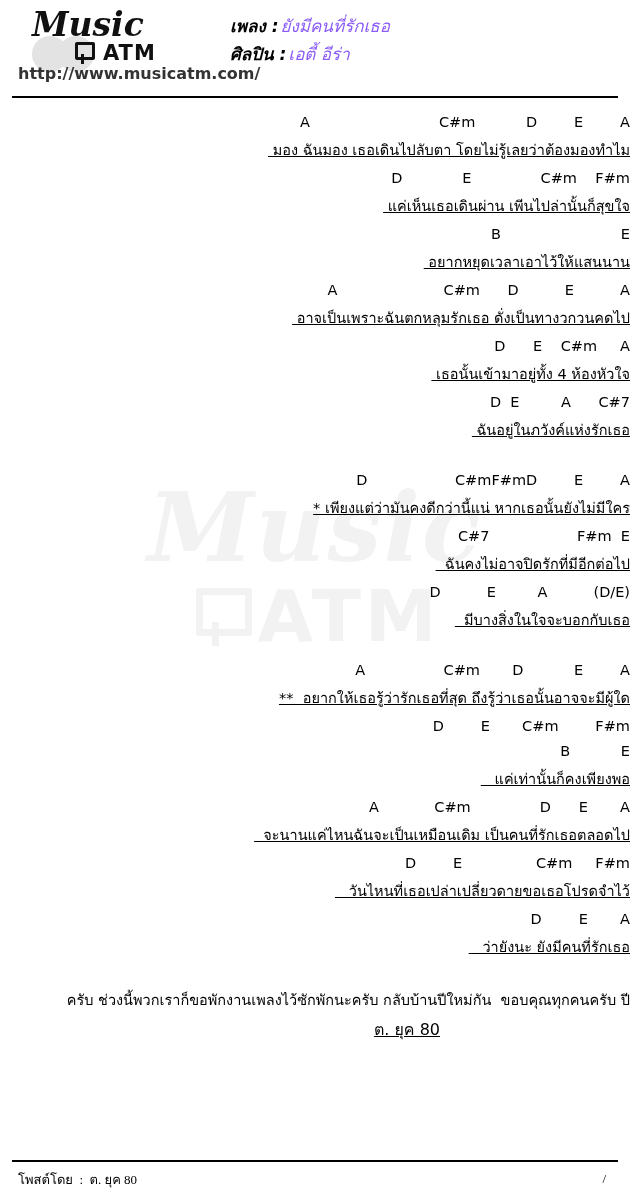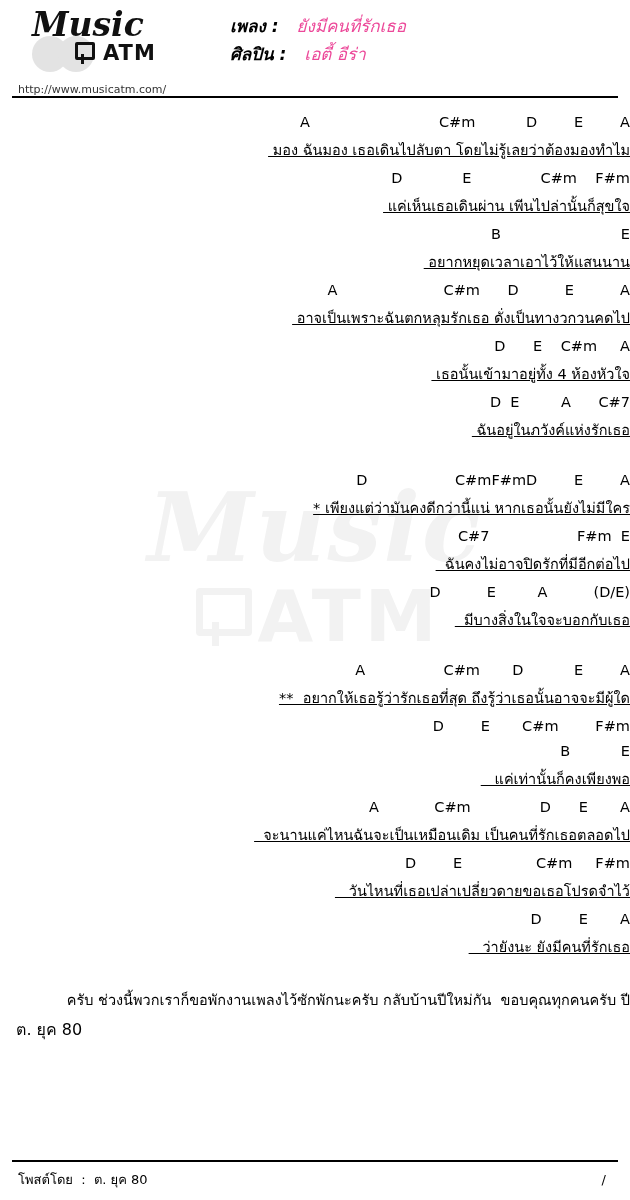--- a/index.html
+++ b/index.html
@@ -143,46 +143,47 @@
     position: absolute;
     display: block;
     border-radius: 50%;
     background: #e3e3e3;
   }
   .logo-circles span.c1 { left: 0px;  top: 0px; width: 36px; height: 36px; }
   .logo-circles span.c2 { left: 26px; top: 0px; width: 36px; height: 36px; }
   .logo-url {
     position: absolute;
     left: 18px;
-    top: 83px;
-    font-size: 11px;
+    top: 64px;
+    font-size: 16px;
     color: #333333;
     font-family: "DejaVu Sans", "Liberation Sans", sans-serif;
+    font-weight: bold;
   }
   .title-block {
     position: absolute;
     left: 230px;
     top: 12px;
     width: 400px;
   }
   .title-row {
     display: flex;
     align-items: baseline;
     font-size: 17px;
     line-height: 28px;
     font-style: italic;
   }
   .title-label {
     font-weight: bold;
     color: #000;
     white-space: nowrap;
   }
   .title-value {
-    color: #ec4899;
-    margin-left: 18px;
+    color: #8b5cf6;
+    margin-left: 2px;
     white-space: nowrap;
   }
   .hr-top {
     position: absolute;
     left: 12px;
     top: 96px;
     width: 606px;
     height: 0;
     border-top: 2px solid #000;
   }
@@ -217,22 +218,23 @@
     height: 22px;
   }
   .line.note {
     height: 30px;
     line-height: 30px;
   }
   .line.credit {
     height: 30px;
     line-height: 30px;
     padding-left: 16px;
-    text-align: left;
+    text-align: right;
     padding-right: 190px;
+    text-decoration: underline;
   }
 
   
   .hr-bottom {
     position: absolute;
     left: 12px;
     bottom: 38px;
     width: 606px;
     height: 0;
     border-top: 2px solid #000;
@@ -244,20 +246,21 @@
     width: 630px;
     height: 26px;
     z-index: 2;
     display: flex;
     align-items: center;
     justify-content: space-between;
     padding: 0 18px;
     box-sizing: border-box;
     font-size: 13px;
     color: #000;
+    font-family: Liberation Serif, serif;
   }
   .footer-left { white-space: pre; }
   .footer-right { padding-right: 6px; }
 </style>
 </head>
 <body>
 
 <div class="watermark">
   <div class="wm-music">Music</div>
   <div class="wm-atm-row">

